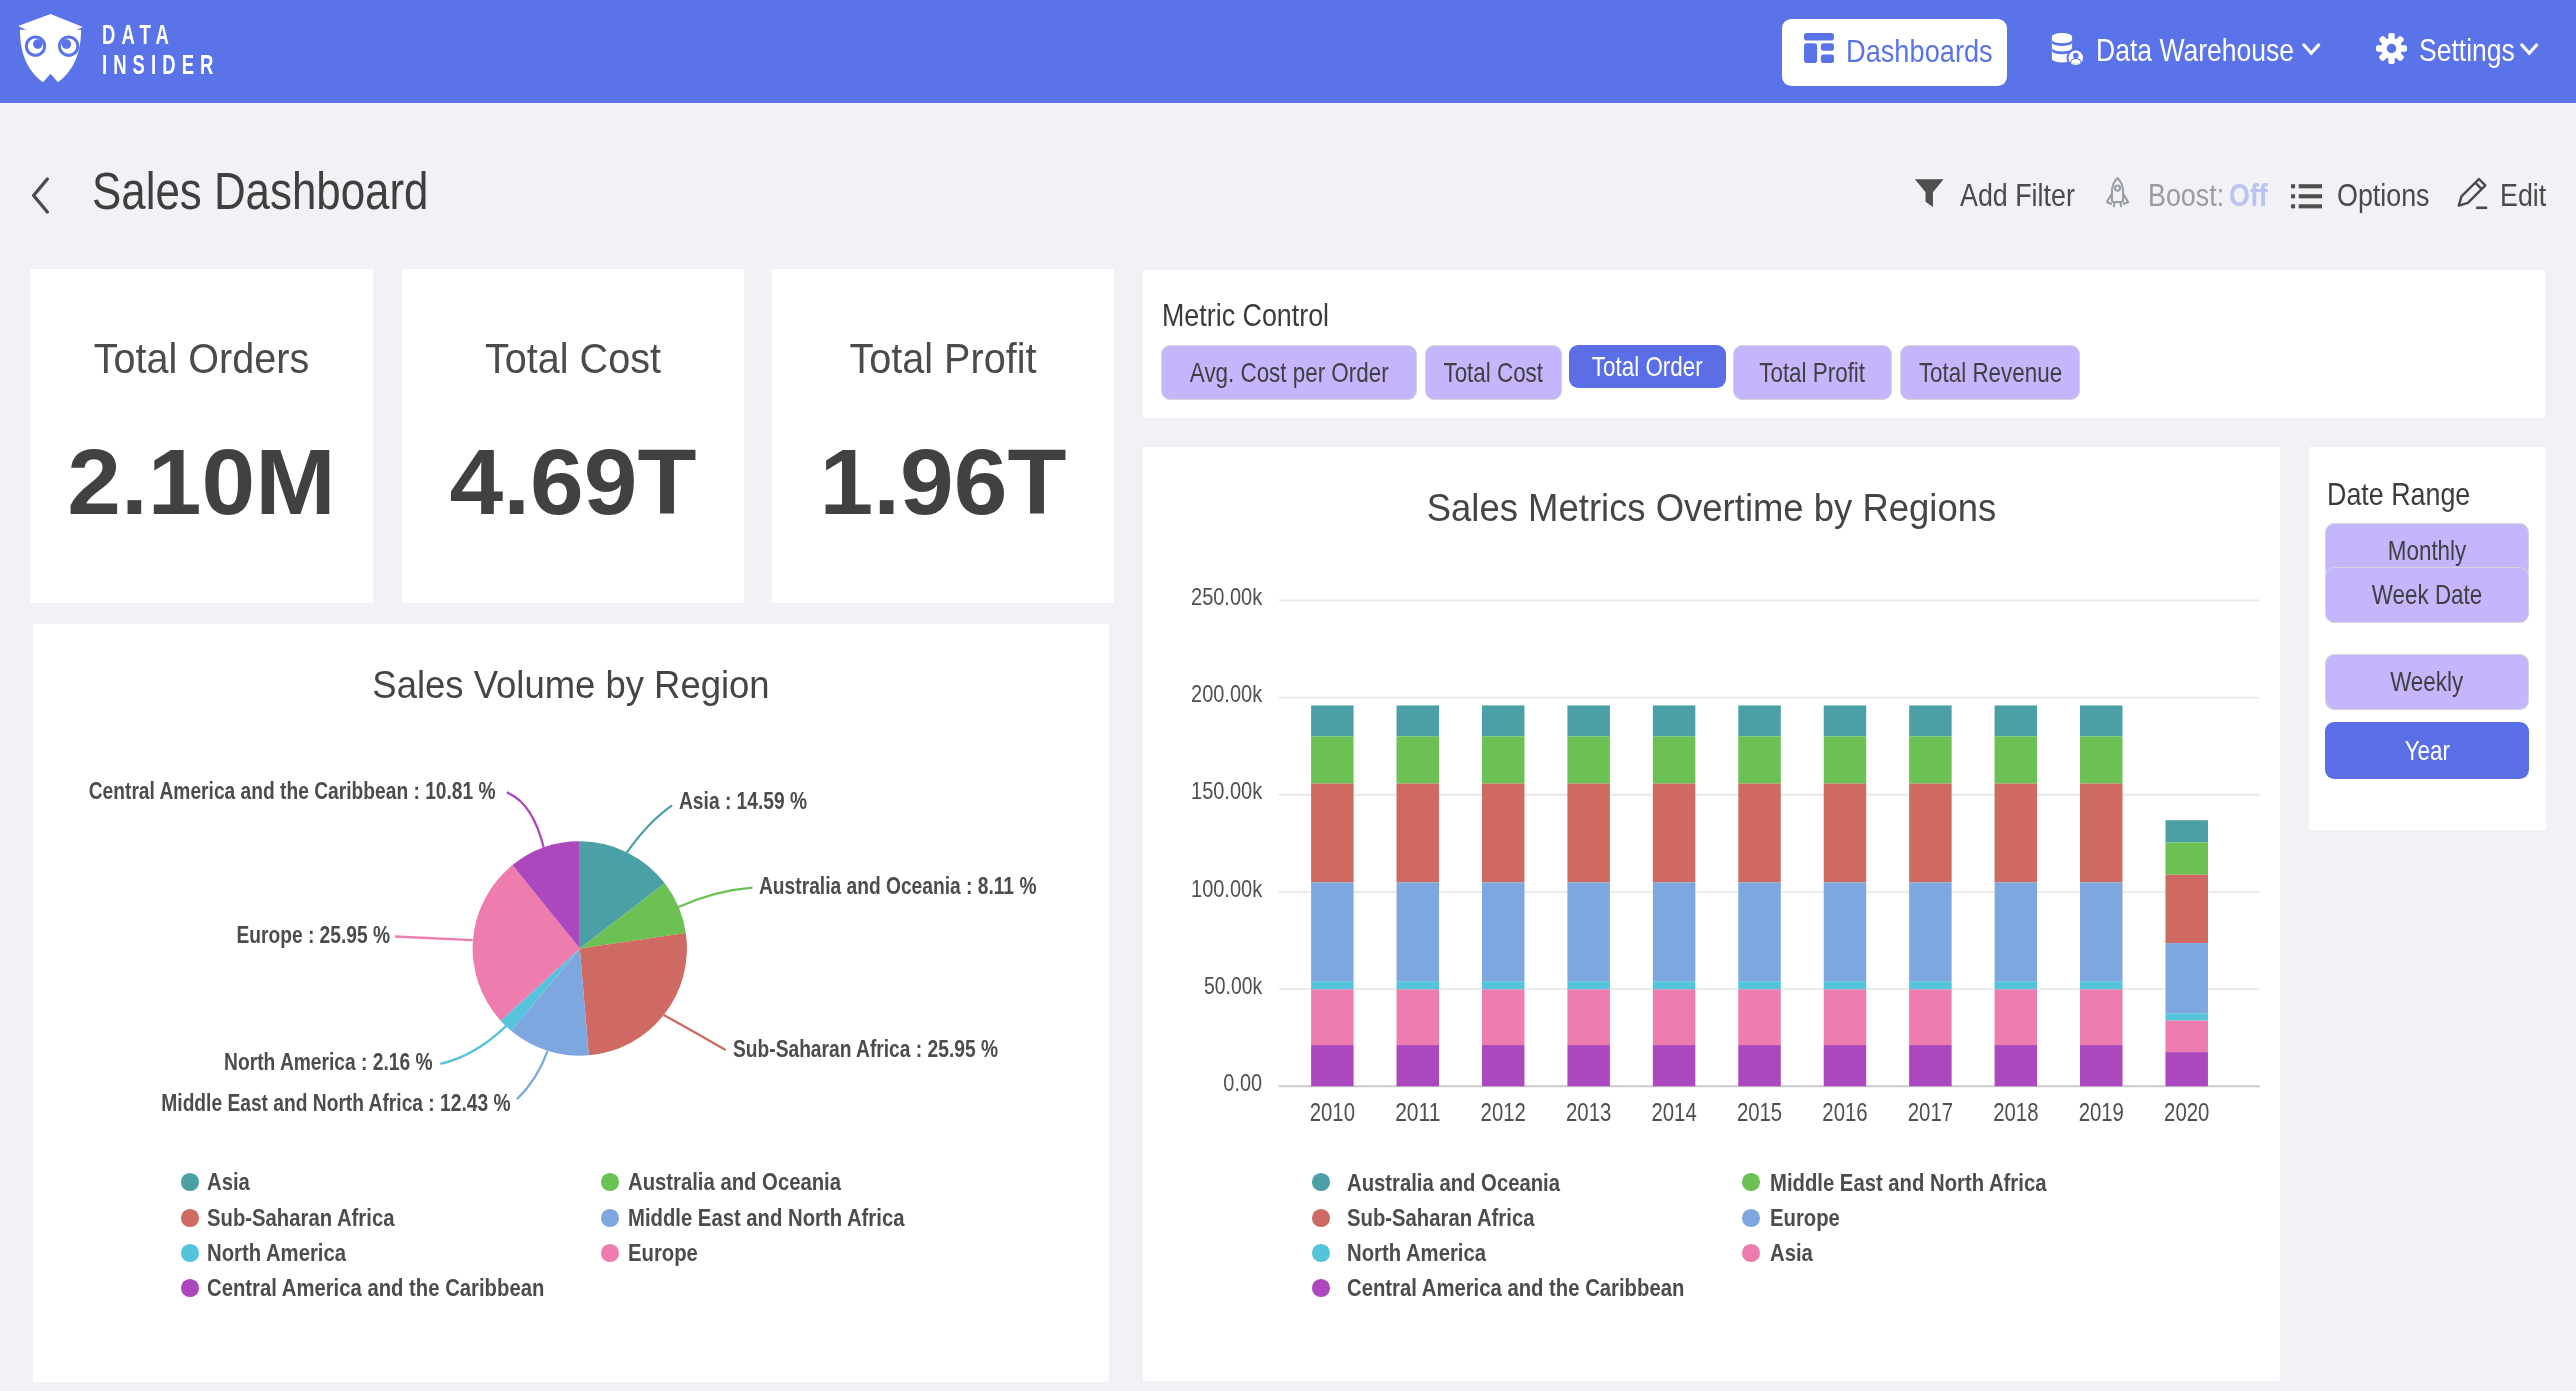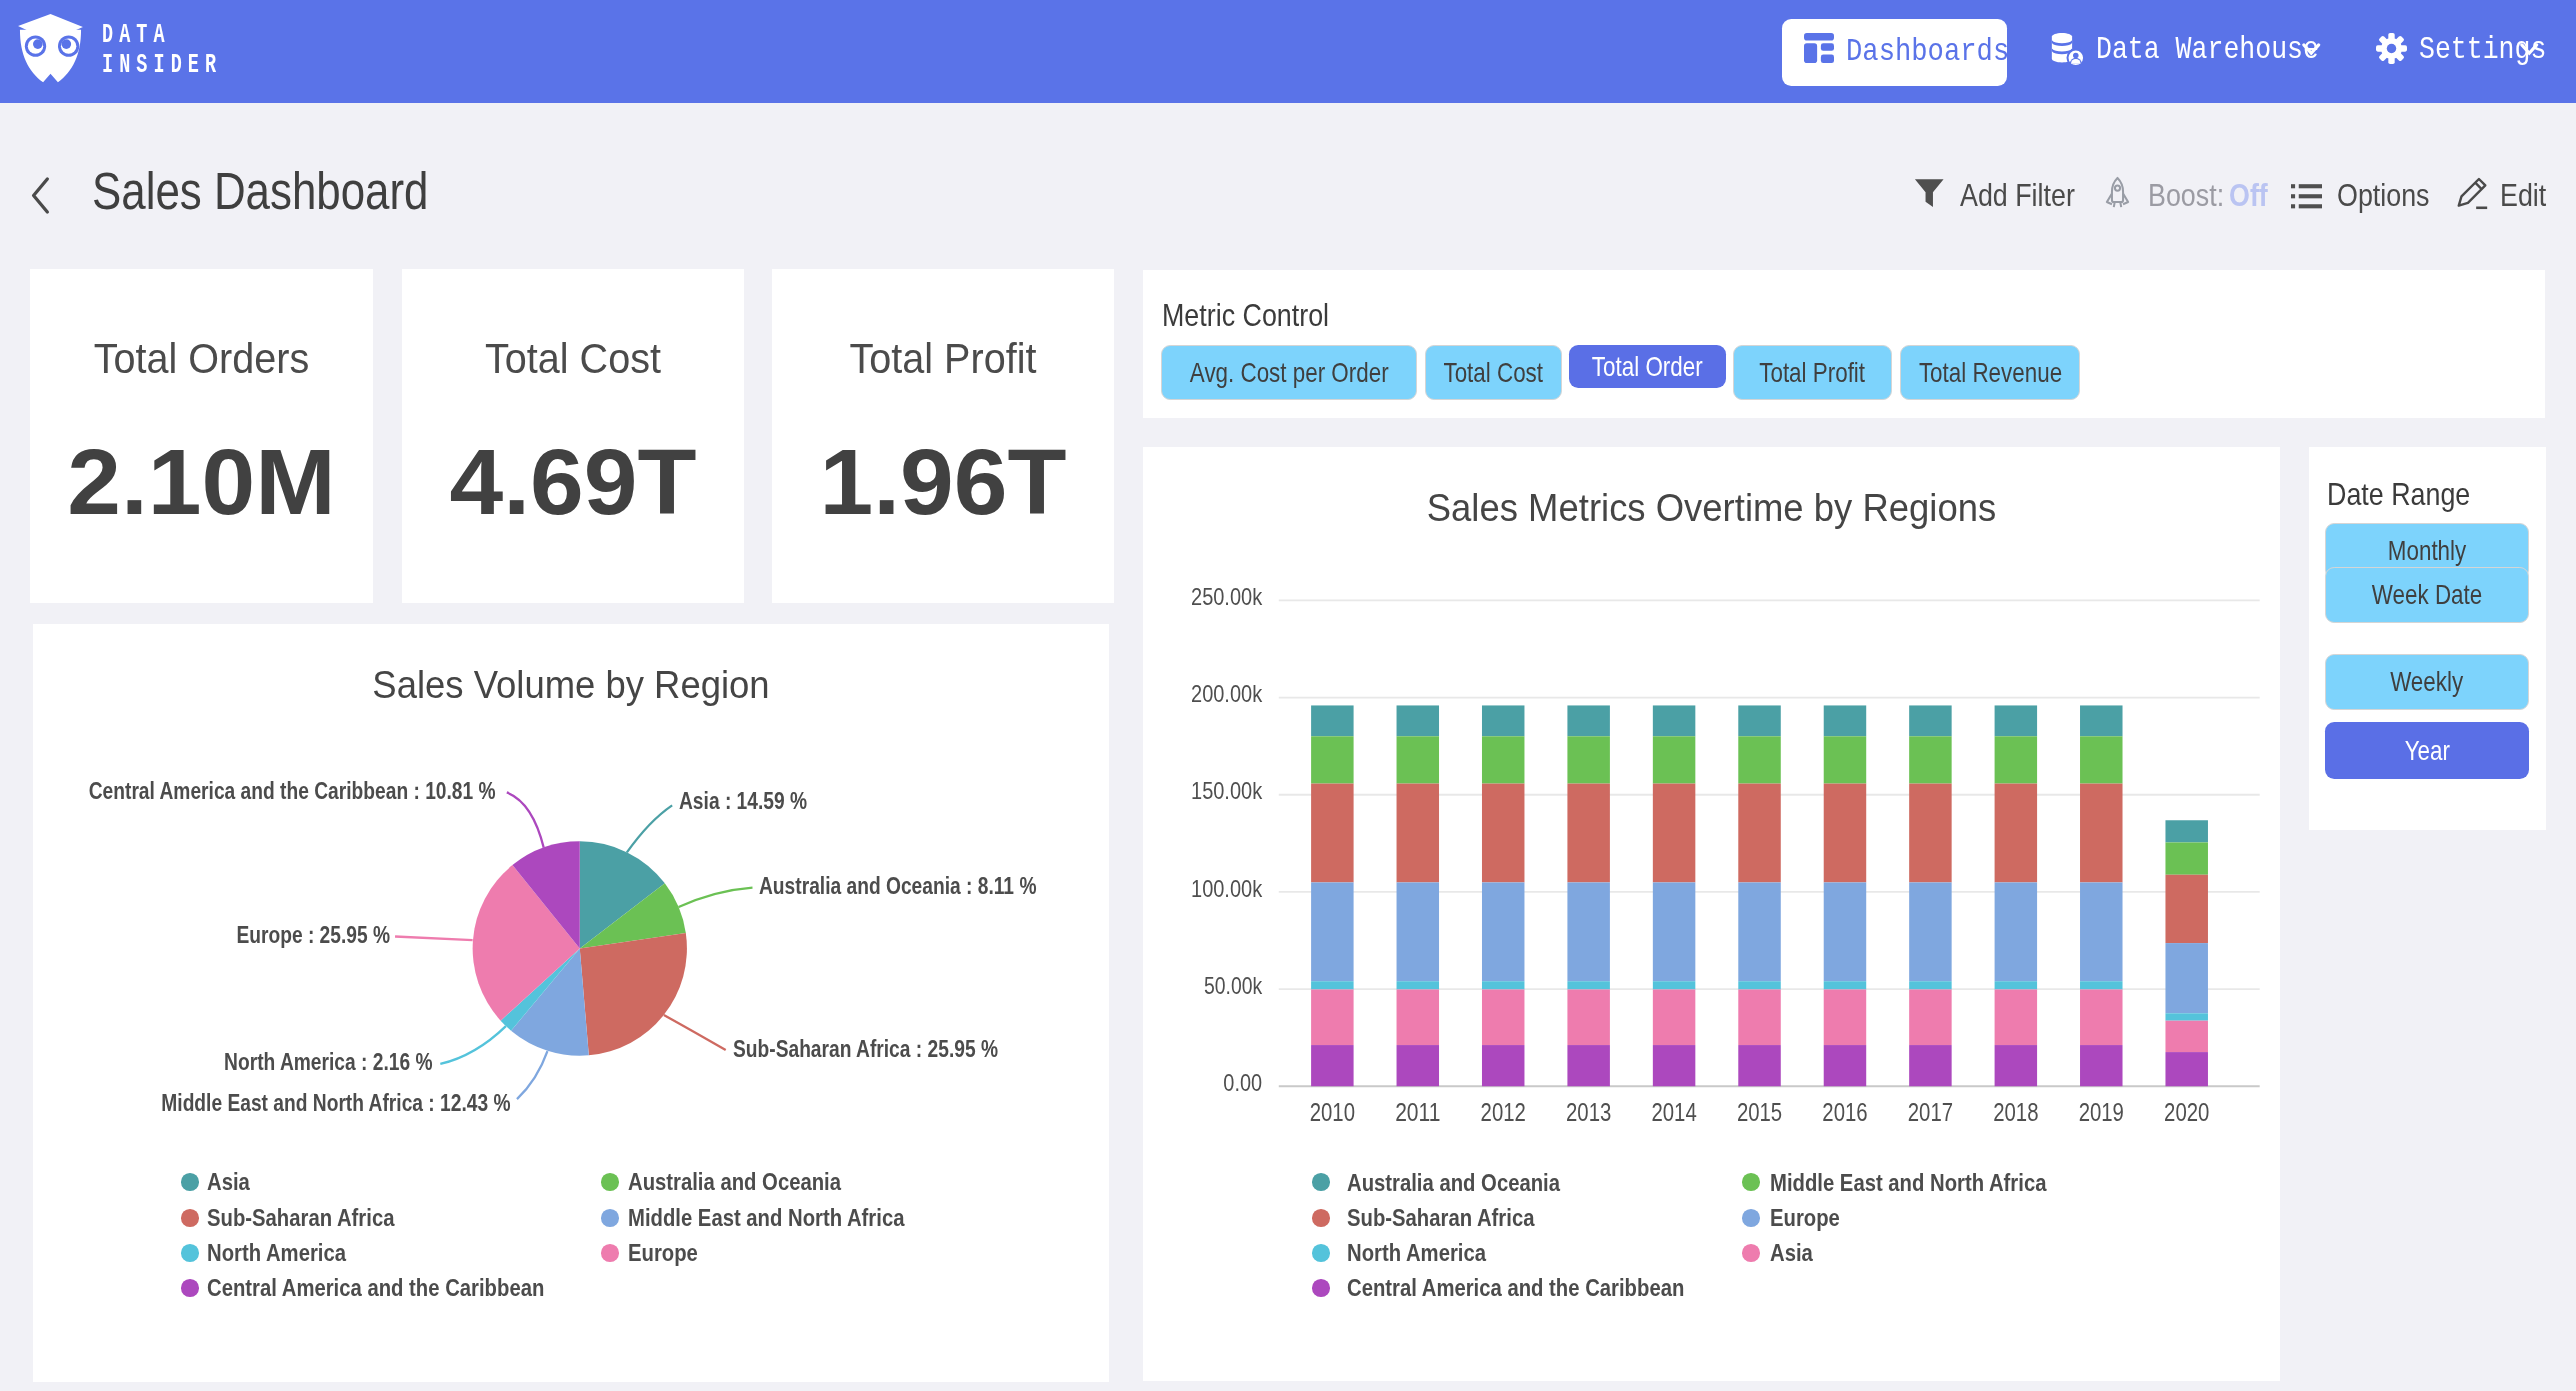--- a/index.html
+++ b/index.html
@@ -6,32 +6,32 @@
 * { margin:0; padding:0; box-sizing:border-box; }
 html,body { width:2576px; height:1391px; background:#F1F1F6; font-family:"Liberation Sans",sans-serif; overflow:hidden; }
 .abs { position:absolute; white-space:nowrap; }
 .card { position:absolute; background:#fff; }
 .cx86 { transform:scaleX(0.86); transform-origin:left center; }
 .cx88 { transform:scaleX(0.88); transform-origin:left center; }
 .nav-txt { position:absolute; white-space:nowrap; font-size:30.5px; color:#fff; transform:scaleX(0.87); transform-origin:left center; }
 .hdr-txt { position:absolute; white-space:nowrap; font-size:30.5px; color:#4a4a4a; transform:scaleX(0.88); transform-origin:left center; }
 .kpi-title { position:absolute; font-size:43px; color:#4b4b4b; text-align:center; transform:scaleX(0.92); transform-origin:center; }
 .kpi-value { position:absolute; font-size:92px; font-weight:bold; color:#414141; text-align:center; transform:scaleX(1.05); transform-origin:center; }
-.btn { position:absolute; background:#7dd3fc; border:1.8px solid #d5d5d5; border-radius:9.2px; color:#3f3f3f; font-size:28px; display:flex; align-items:center; justify-content:center; white-space:nowrap; }
+.btn { position:absolute; background:#c4b5fd; border:1.8px solid #d5d5d5; border-radius:9.2px; color:#3f3f3f; font-size:28px; display:flex; align-items:center; justify-content:center; white-space:nowrap; }
 .btn > span { transform:scaleX(0.80); transform-origin:center; }
 .btn.sel { background:#5A6FE6; border:none; color:#fff; }
 .leg-txt { position:absolute; white-space:nowrap; font-size:24px; font-weight:bold; color:#4c4c4c; transform:scaleX(0.845); }
 .pie-lbl { position:absolute; white-space:nowrap; font-size:24px; font-weight:bold; color:#4c4c4c; transform:scaleX(0.80); }
 .tol { transform-origin:left center; }
 .tor { transform-origin:right center; }
 .chart-title { position:absolute; font-size:39px; color:#454545; text-align:center; transform:scaleX(0.935); transform-origin:center; }
 </style>
 </head>
 <body>
-<div style="position:absolute;left:0;top:0;width:2576px;height:103px;background:#5A73E8;font-family:Liberation Mono, monospace;">
+<div style="position:absolute;left:0;top:0;width:2576px;height:103px;background:#5A73E8;">
   <svg class="abs" style="left:16.6px;top:13px" width="67" height="75" viewBox="0 0 72 81">
     <path d="M3,18 C3,45 12,63 28,74.8 L36,65.5 L44,74.8 C60,63 69,45 69,18 Z" fill="#fff"></path>
     <path d="M36,1 L71,15 L36,30.5 L1,14 Z" fill="#fff"></path>
     <circle cx="19.8" cy="35.8" r="11.5" fill="#5A73E8"></circle>
     <circle cx="19.8" cy="35.8" r="8.3" fill="#fff"></circle>
     <circle cx="22.3" cy="33.6" r="5.2" fill="#5A73E8"></circle>
     <circle cx="55.6" cy="35.8" r="11.5" fill="#5A73E8"></circle>
     <circle cx="55.6" cy="35.8" r="8.3" fill="#fff"></circle>
     <circle cx="53.1" cy="33.6" r="5.2" fill="#5A73E8"></circle>
   </svg>

